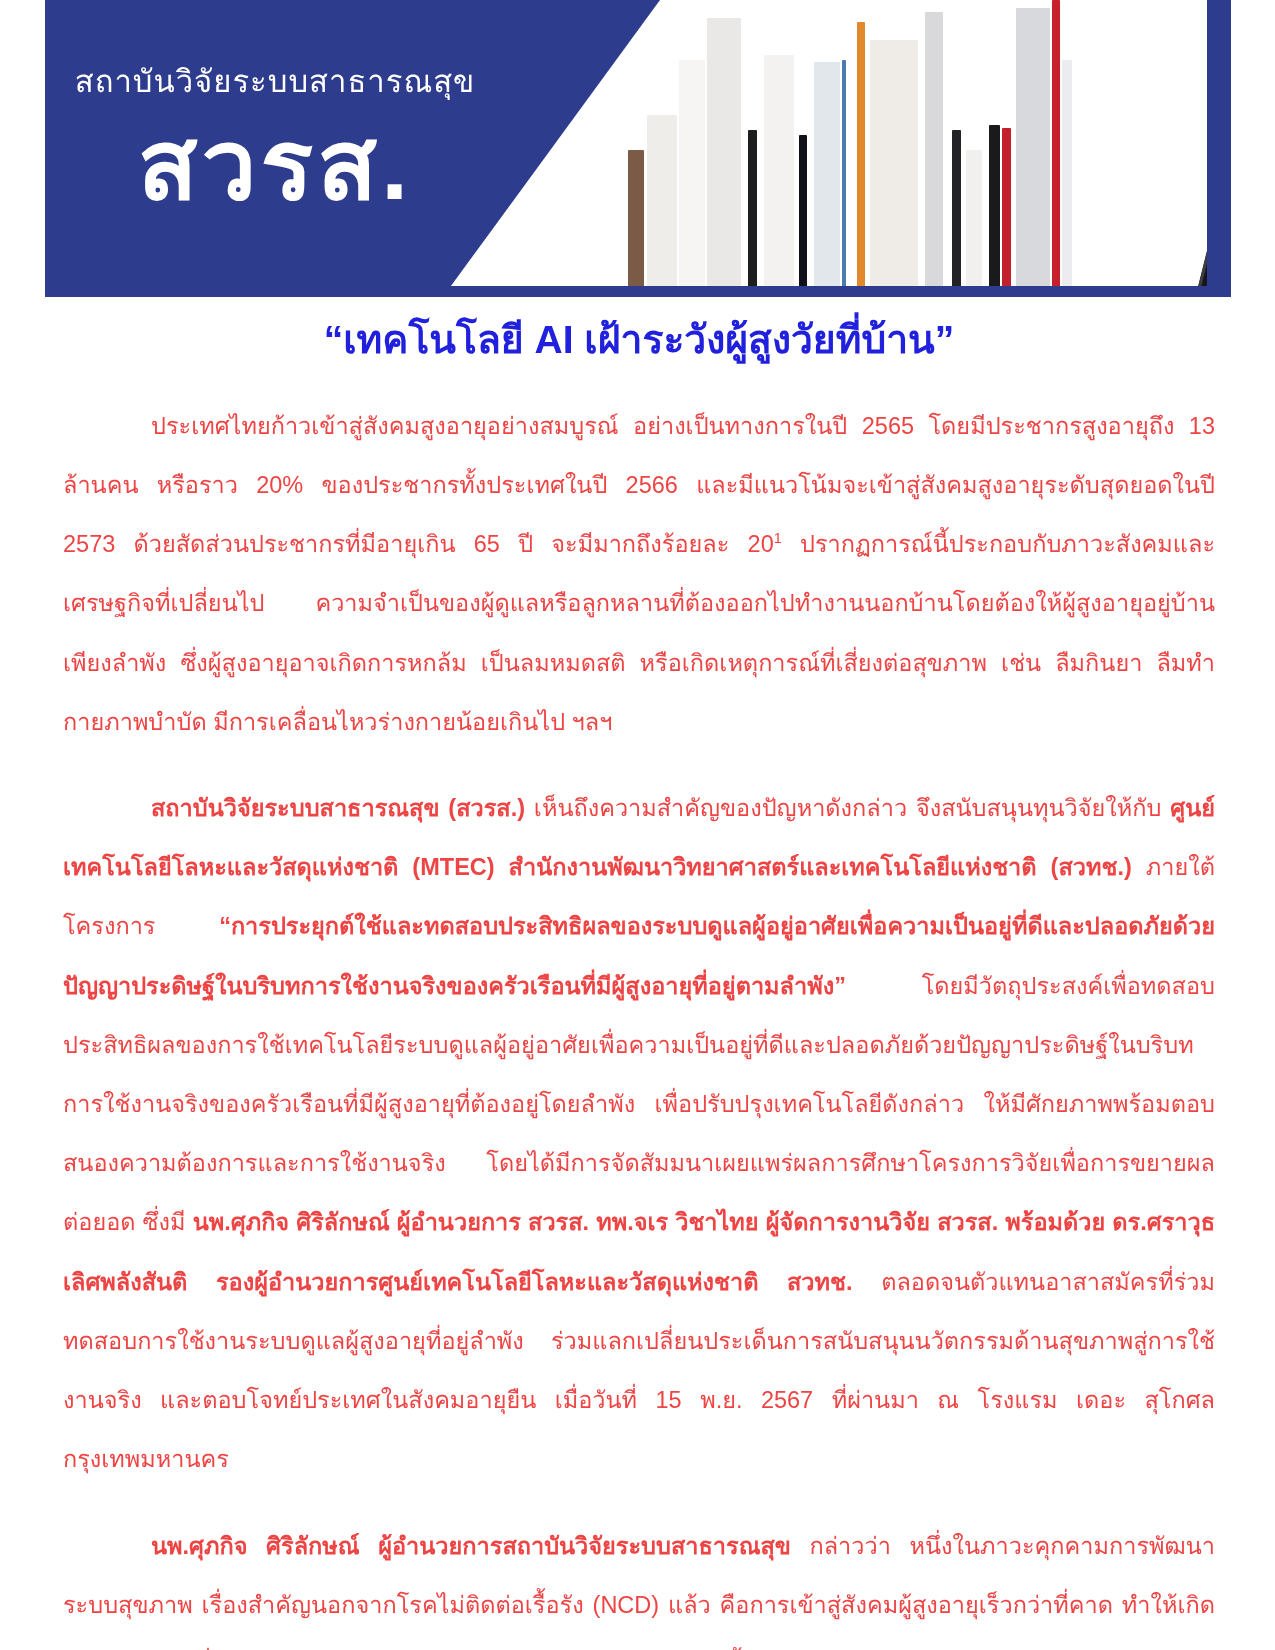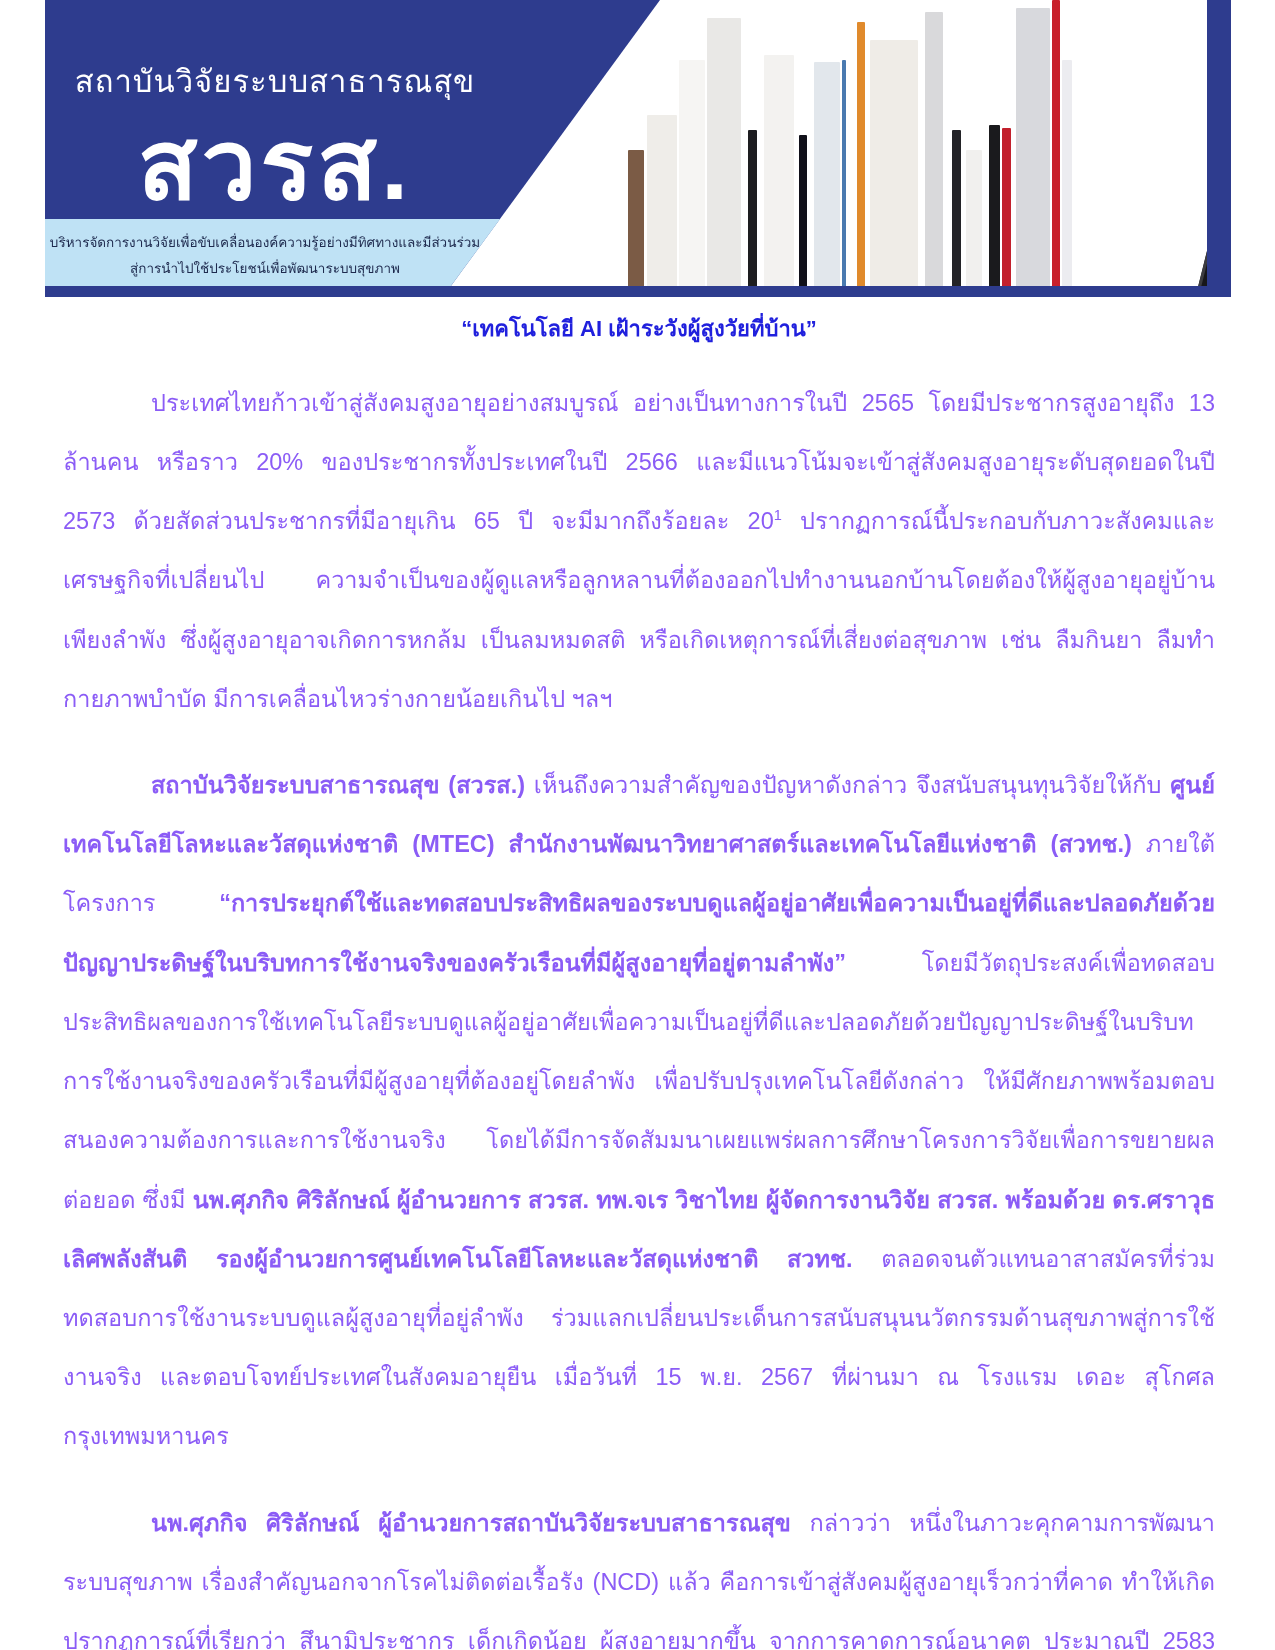--- a/index.html
+++ b/index.html
@@ -56,29 +56,29 @@
   }
   .header-right-bar{
     position:absolute;right:0;top:0;bottom:0;width:24px;
     background:var(--navy,#2e3c8e);
   }
   
   .article{position:absolute;left:63px;right:60px;top:297px;}
   .title{
     text-align:center;font-weight:bold;
     color:var(--titleblue,#2020dd);
-    font-size:22px;line-height:1.35;
+    font-size:39px;line-height:1.35;
   }
   .title-1{margin-top:17px;}
   .title-2{margin-top:13px;font-size:31px;}
   .body-text{margin-top:30px;}
   .body-text p{
     margin:0 0 27px 0;
     font-size:23.5px;line-height:2.52;
-    color:#8b5cf6;
+    color:#ef4444;
     text-align:justify;
     text-indent:88px;
   }
   .body-text p b{font-weight:bold;}
   .body-text sup{font-size:0.62em;line-height:0;vertical-align:super;}
 </style>
 </head>
 <body>
 
 <div class="page">
@@ -112,26 +112,20 @@
 
     <div class="banner-gap"></div>
 
     <div class="banner">
       <div class="logo">
         <div class="org-name">สถาบันวิจัยระบบสาธารณสุข</div>
         <div class="org-abbr">สวรส.</div>
       </div>
     </div>
 
-    <div class="tagline-strip">
-      <div class="tagline">
-        <div>บริหารจัดการงานวิจัยเพื่อขับเคลื่อนองค์ความรู้อย่างมีทิศทางและมีส่วนร่วม</div>
-        <div>สู่การนำไปใช้ประโยชน์เพื่อพัฒนาระบบสุขภาพ</div>
-      </div>
-    </div>
 
     <div class="header-bottom-bar"></div>
     <div class="header-right-bar"></div>
   </div>
 
   <div class="article">
     <div class="title title-1">“เทคโนโลยี AI เฝ้าระวังผู้สูงวัยที่บ้าน”</div>
 
     <div class="body-text">
       <p><span>ประเทศไทยก้าวเข้าสู่สังคมสูงอายุอย่างสมบูรณ์ อย่างเป็นทางการในปี 2565 โดยมีประชากรสูงอายุถึง 13 ล้านคน หรือราว 20% ของประชากรทั้งประเทศในปี 2566 และมีแนวโน้มจะเข้าสู่สังคมสูงอายุระดับสุดยอดในปี 2573 ด้วยสัดส่วนประชากรที่มีอายุเกิน 65 ปี จะมีมากถึงร้อยละ 20</span><sup>1</sup><span> ปรากฏการณ์นี้ประกอบกับภาวะสังคมและเศรษฐกิจที่เปลี่ยนไป ความจำเป็นของผู้ดูแลหรือลูกหลานที่ต้องออกไปทำงานนอกบ้านโดยต้องให้ผู้สูงอายุอยู่บ้านเพียงลำพัง ซึ่งผู้สูงอายุอาจเกิดการหกล้ม เป็นลมหมดสติ หรือเกิดเหตุการณ์ที่เสี่ยงต่อสุขภาพ เช่น ลืมกินยา ลืมทำกายภาพบำบัด มีการเคลื่อนไหวร่างกายน้อยเกินไป ฯลฯ</span></p>

